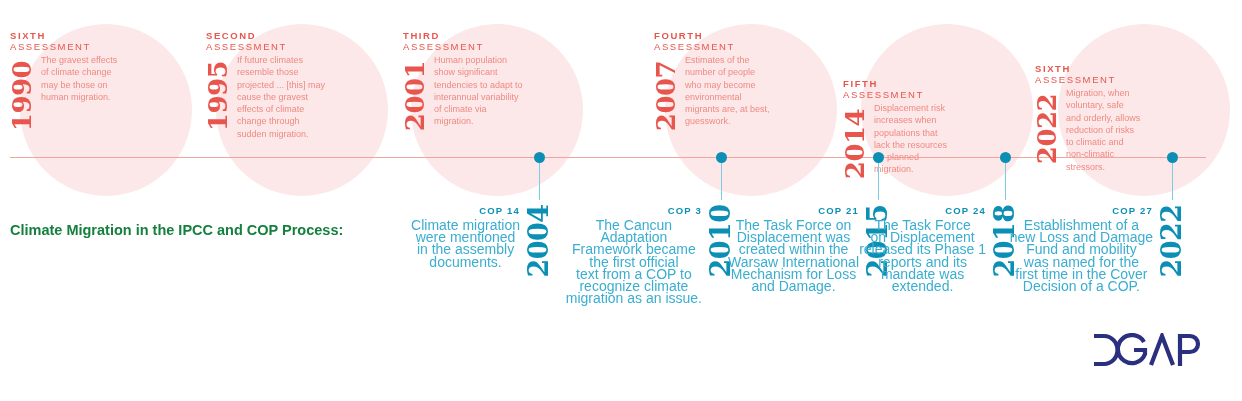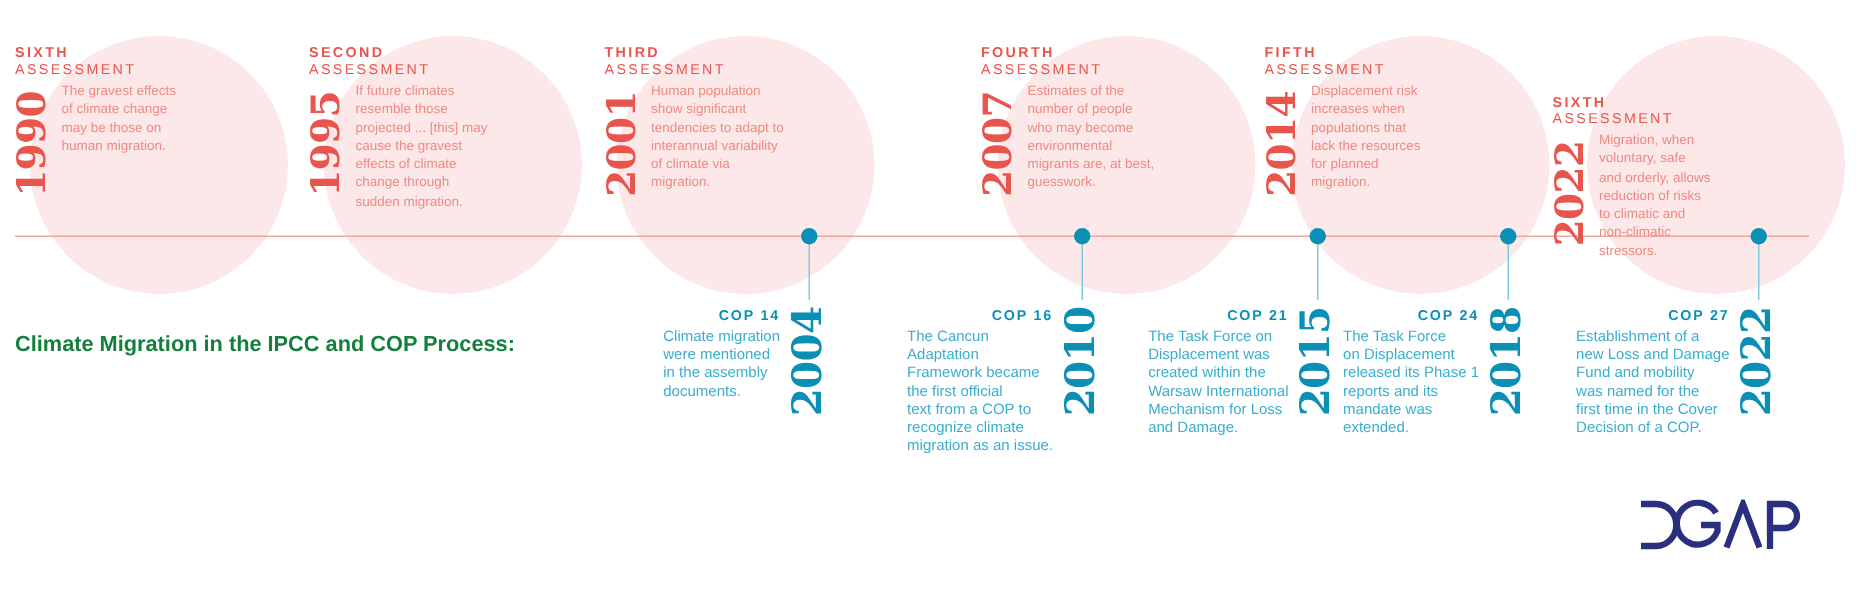--- a/index.html
+++ b/index.html
@@ -9,21 +9,21 @@
   .assess { position:absolute; top:30px; }
   .assess .ord { font-size:9.5px; font-weight:bold; letter-spacing:1.6px; color:#e8554d; line-height:11px; }
   .assess .lbl { font-size:9.5px; letter-spacing:1.6px; color:#e8554d; line-height:12px; }
   .assess .year { position:absolute; left:0; top:30px; width:24px; height:72px; }
   .assess .year span { position:absolute; left:50%; top:50%; transform:translate(-50%,-50%) rotate(-90deg); font-family:"DejaVu Serif", serif; font-weight:bold; font-size:26px; color:#e8554d; letter-spacing:-0.5px; white-space:nowrap; line-height:24px; }
   .assess .txt { position:absolute; left:31px; top:24px; font-size:9px; line-height:12.3px; color:#f08a82; white-space:pre; }
   .dot { position:absolute; width:11px; height:11px; border-radius:50%; background:#0c8fb5; top:152px; }
   .stem { position:absolute; width:1px; background:#7ccbe0; top:158px; height:42px; }
   .cop { position:absolute; top:205px; }
   .cop .head { position:absolute; right:32px; top:0; font-size:9.5px; font-weight:bold; letter-spacing:1.2px; color:#0c8fb5; white-space:nowrap; text-align:center; }
-  .cop .txt { position:absolute; right:32px; top:14px; font-size:10px; line-height:12.2px; color:#3aaed0; white-space:pre; text-align:left; }
+  .cop .txt { position:absolute; right:32px; top:14px; font-size:14px; line-height:12.2px; color:#3aaed0; white-space:pre; text-align:center; }
   .cop .year { position:absolute; right:0; top:0; width:26px; height:72px; }
   .cop .year span { position:absolute; left:50%; top:50%; transform:translate(-50%,-50%) rotate(-90deg); font-family:"DejaVu Serif", serif; font-weight:bold; font-size:27px; color:#0c8fb5; white-space:nowrap; line-height:24px; letter-spacing:-0.5px; }
   .title { position:absolute; left:10px; top:222px; font-size:14.5px; color:#333333; line-height:17px; }
   .title .t1 { font-weight:bold; color:#15803d; }
   .title .t2, .title .t3 { color:#444444; }
   .logo { position:absolute; left:1092px; top:333px; }
 </style>
 </head>
 <body>
 
@@ -84,21 +84,21 @@
       <span>2007</span>
     </div>
   <div class="txt">Estimates of the
 number of people
 who may become
 environmental
 migrants are, at best,
 guesswork.</div>
 </div>
 
-<div class="assess" style="left:843px;">
+<div class="assess" style="left:843px;margin-top:48px;">
   <div class="ord">FIFTH</div>
   <div class="lbl">ASSESSMENT</div>
   <div class="year">
       <span>2014</span>
     </div>
   <div class="txt">Displacement risk
 increases when
 populations that
 lack the resources
 for planned
@@ -136,21 +136,21 @@
   <div class="txt">Climate migration
 were mentioned
 in the assembly
 documents.</div>
   <div class="year">
       <span>2004</span>
     </div>
 </div>
 
 <div class="cop" style="left:560px; width:174px;">
-  <div class="head">COP 16</div>
+  <div class="head">COP 3</div>
   <div class="txt">The Cancun
 Adaptation
 Framework became
 the first official
 text from a COP to
 recognize climate
 migration as an issue.</div>
   <div class="year">
       <span>2010</span>
     </div>

